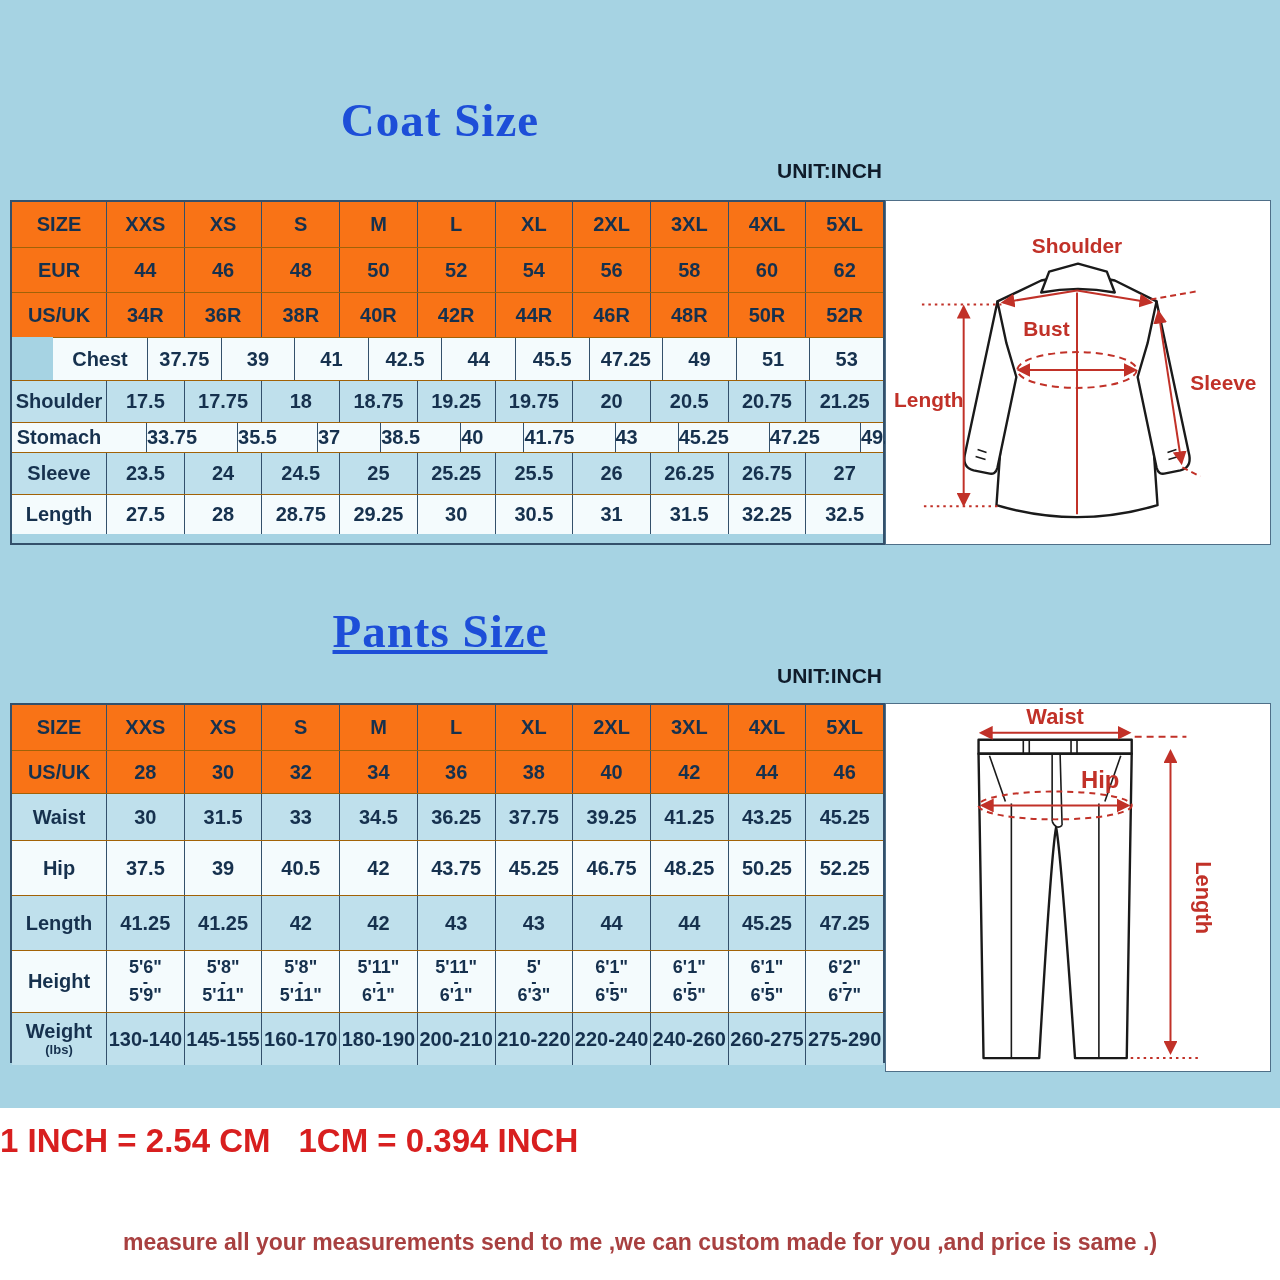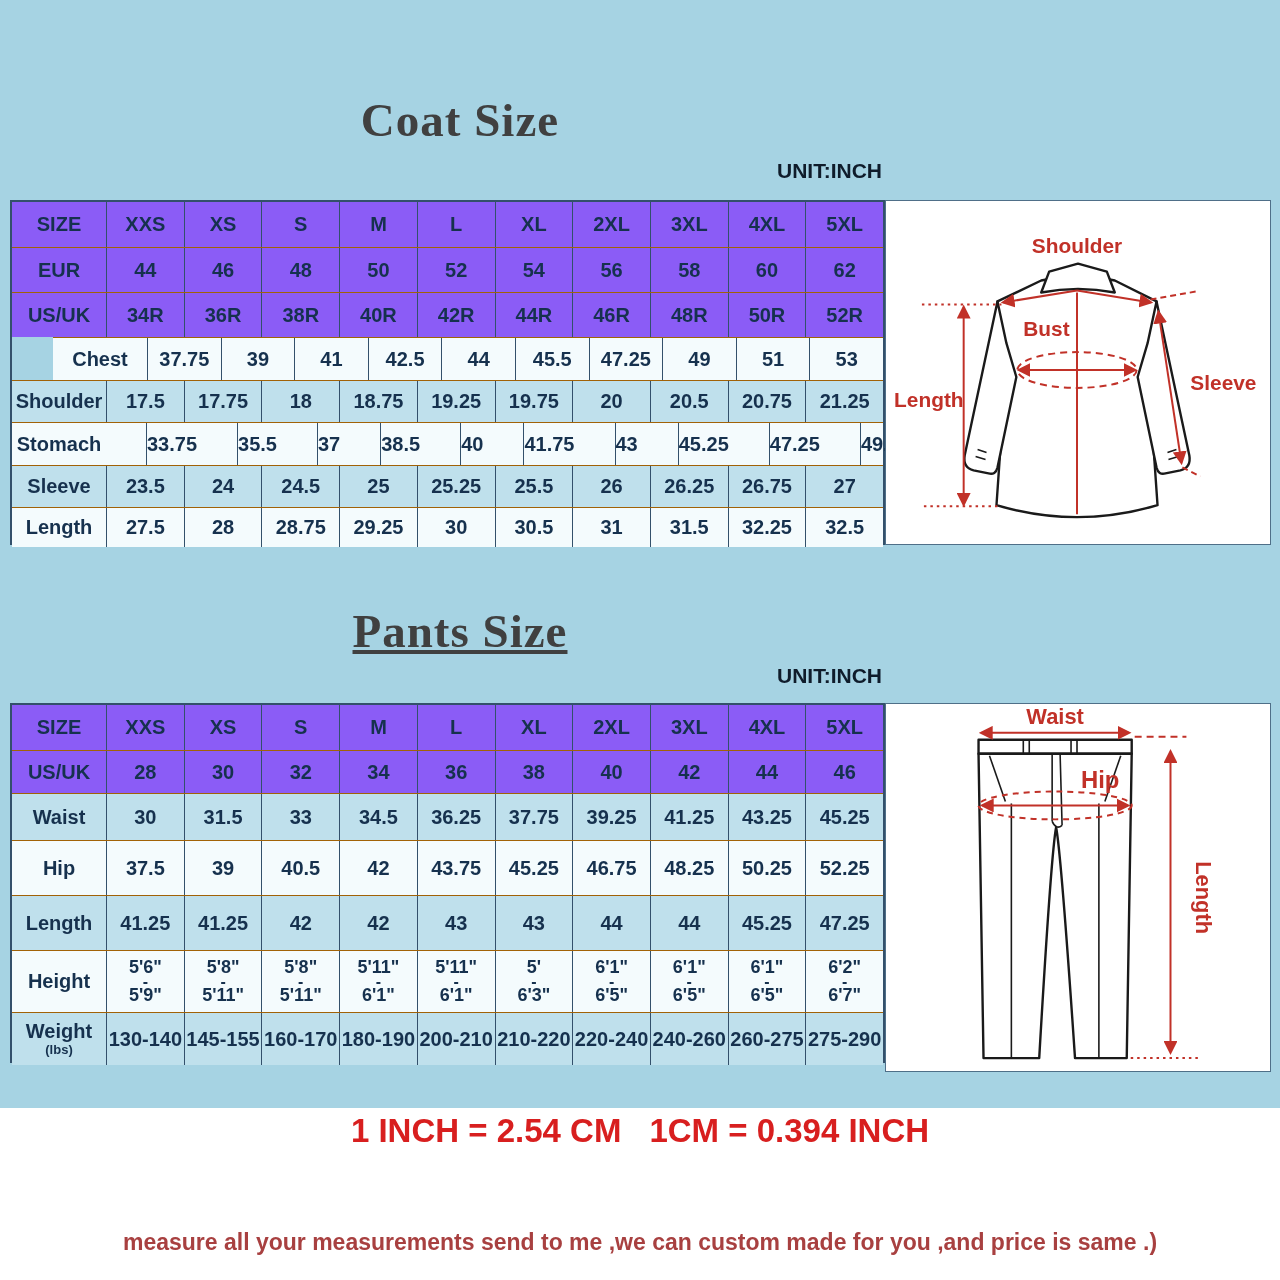--- a/index.html
+++ b/index.html
@@ -1,50 +1,50 @@
 <!DOCTYPE html>
 <html><head>
 <meta charset="utf-8">
 <style>
   html,body{margin:0;padding:0;background:#fff;}
   .canvas{position:relative;width:1280px;height:1280px;background:#a6d3e3;overflow:hidden;
           font-family:"Liberation Sans","DejaVu Sans",sans-serif;}
   .title{position:absolute;left:0;width:880px;text-align:center;margin:0;
          font-family:"Liberation Serif","DejaVu Serif",serif;font-size:47px;font-weight:600;
-         color:#404040;letter-spacing:1px;padding-left:20px;}
+         color:#1d4ed8;letter-spacing:1px;}
   .coat-title{top:93px;}
   .pants-title{top:604px;text-decoration:underline;}
   .unit{position:absolute;left:0;width:882px;text-align:right;font-size:21px;font-weight:700;color:#0f1c2b;}
   .coat-unit{top:159px;}
   .pants-unit{top:664px;}
   .stable{position:absolute;left:10px;width:875px;border:2px solid #33506b;box-sizing:border-box;}
   #coat-table{top:200px;height:345px;}
   #pants-table{top:703px;height:360px;}
   .trow{display:flex;box-sizing:border-box;border-top:1px solid #a16207;}
   .trow:first-child{border-top:none;}
   .tcell{flex:1;display:flex;flex-direction:column;align-items:center;justify-content:center;
          border-left:1px solid #33506b;box-sizing:border-box;font-size:20px;font-weight:600;
          color:#16314e;text-align:center;}
   .tcell:first-child{border-left:none;flex:0 0 94px;}
-  .trow.hdr{background:#8b5cf6;}
+  .trow.hdr{background:#f97316;}
   .trow.l{background:#bfe0ec;}
   .trow.w{background:#f4fbfd;}
   .cline{display:block;line-height:1.1;font-size:18px;}
   .cline.dash{line-height:.5;font-size:16px;}
   .sub{font-size:13px;font-weight:600;line-height:1.1;}
   .diagram{position:absolute;background:#fff;border:1px solid #4f6f88;box-sizing:border-box;}
   .coat-diagram{left:885px;top:200px;width:386px;height:345px;}
   .pants-diagram{left:885px;top:703px;width:386px;height:369px;}
   .diagram svg{display:block;width:100%;height:100%;}
   .garment{stroke:#1a1a1a;stroke-width:2.4;fill:#fff;stroke-linejoin:round;stroke-linecap:round;}
   .gline{stroke:#1a1a1a;stroke-width:1.6;fill:none;}
   .red{stroke:#c13128;stroke-width:2;fill:none;}
   .dlabel{fill:#c13128;font-size:21px;font-weight:600;font-family:"Liberation Sans","DejaVu Sans",sans-serif;}
   .bottom-band{position:absolute;left:0;top:1108px;width:1280px;height:172px;background:#ffffff;}
-  .conversion{position:absolute;top:4px;left:0;width:100%;display:flex;justify-content:center;gap:28px;
+  .conversion{position:absolute;top:14px;left:0;width:100%;display:flex;gap:28px;
               font-size:33px;font-weight:700;color:#d81f1f;}
   .note{position:absolute;left:0;width:100%;text-align:center;font-size:23px;color:#a84040;font-weight:500;}
   .n1{top:80px;}
   .n2{top:121px;font-weight:bold;}
 </style>
 </head>
 <body>
 
 <div class="canvas">
 
@@ -220,21 +220,21 @@
         <div class="tcell">
           <span>20.5</span>
         </div>
         <div class="tcell">
           <span>20.75</span>
         </div>
         <div class="tcell">
           <span>21.25</span>
         </div>
       </div>
-      <div class="trow w" style="height: 43px; gap: 40px;">
+      <div class="trow w" style="height: 30px; gap: 40px;">
         <div class="tcell lbl">
           <span>Stomach</span>
         </div>
         <div class="tcell">
           <span>33.75</span>
         </div>
         <div class="tcell">
           <span>35.5</span>
         </div>
         <div class="tcell">

